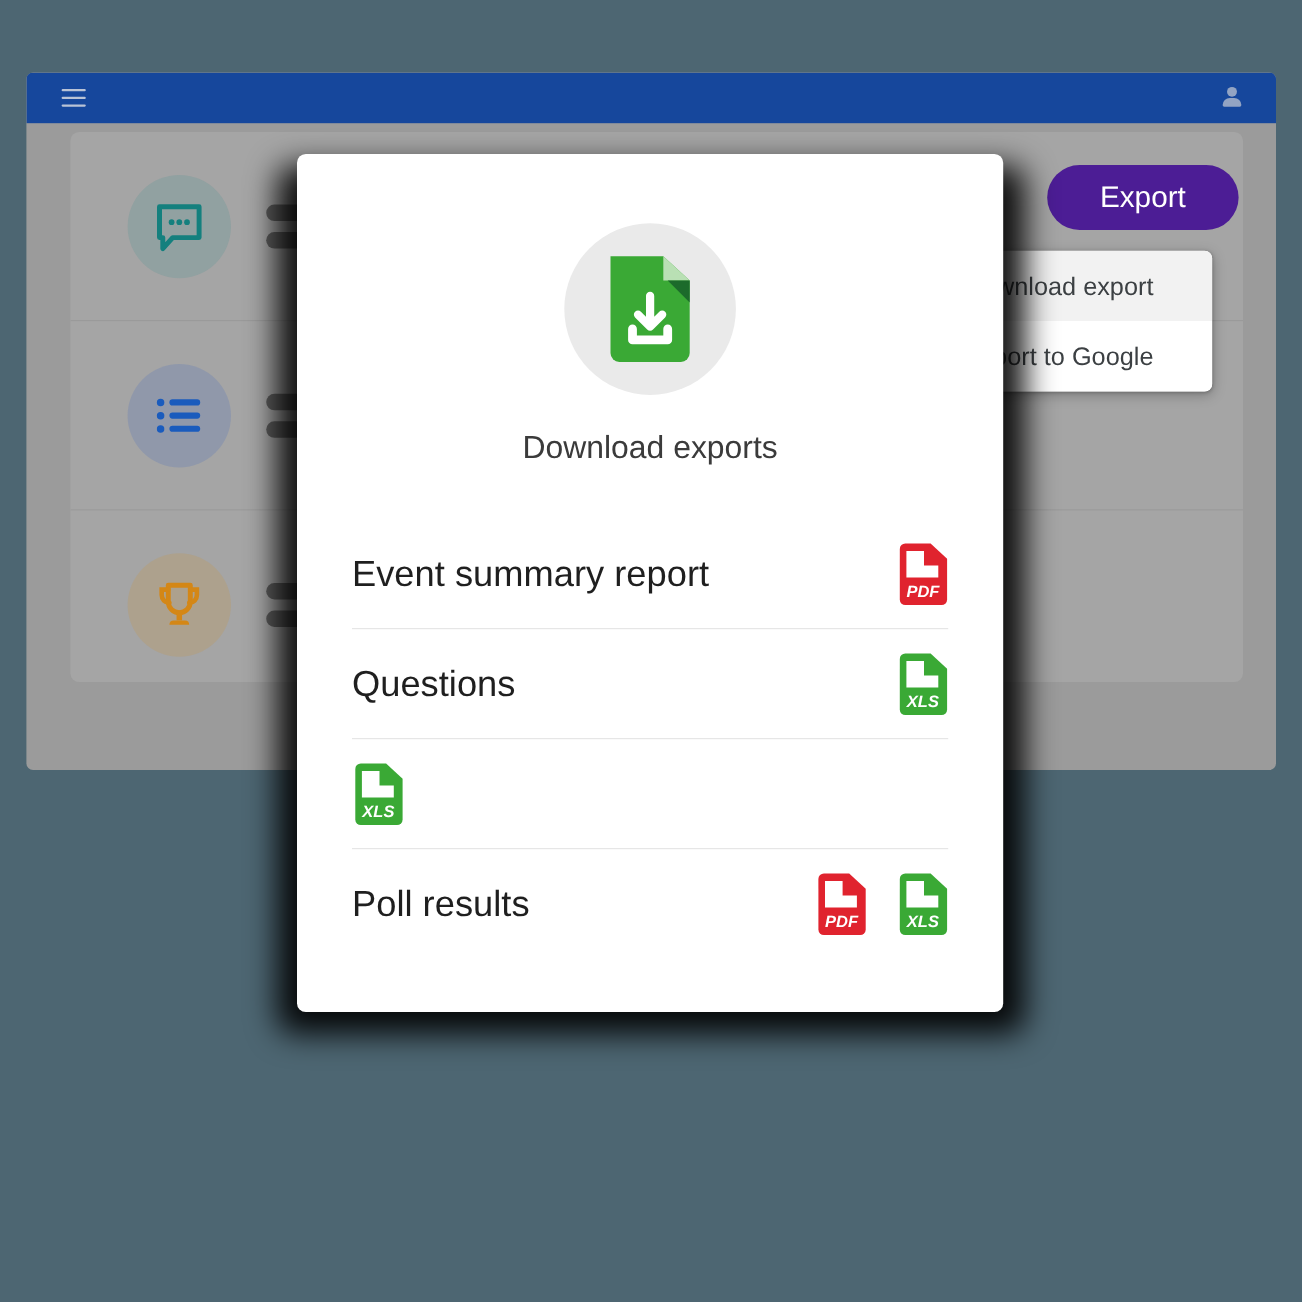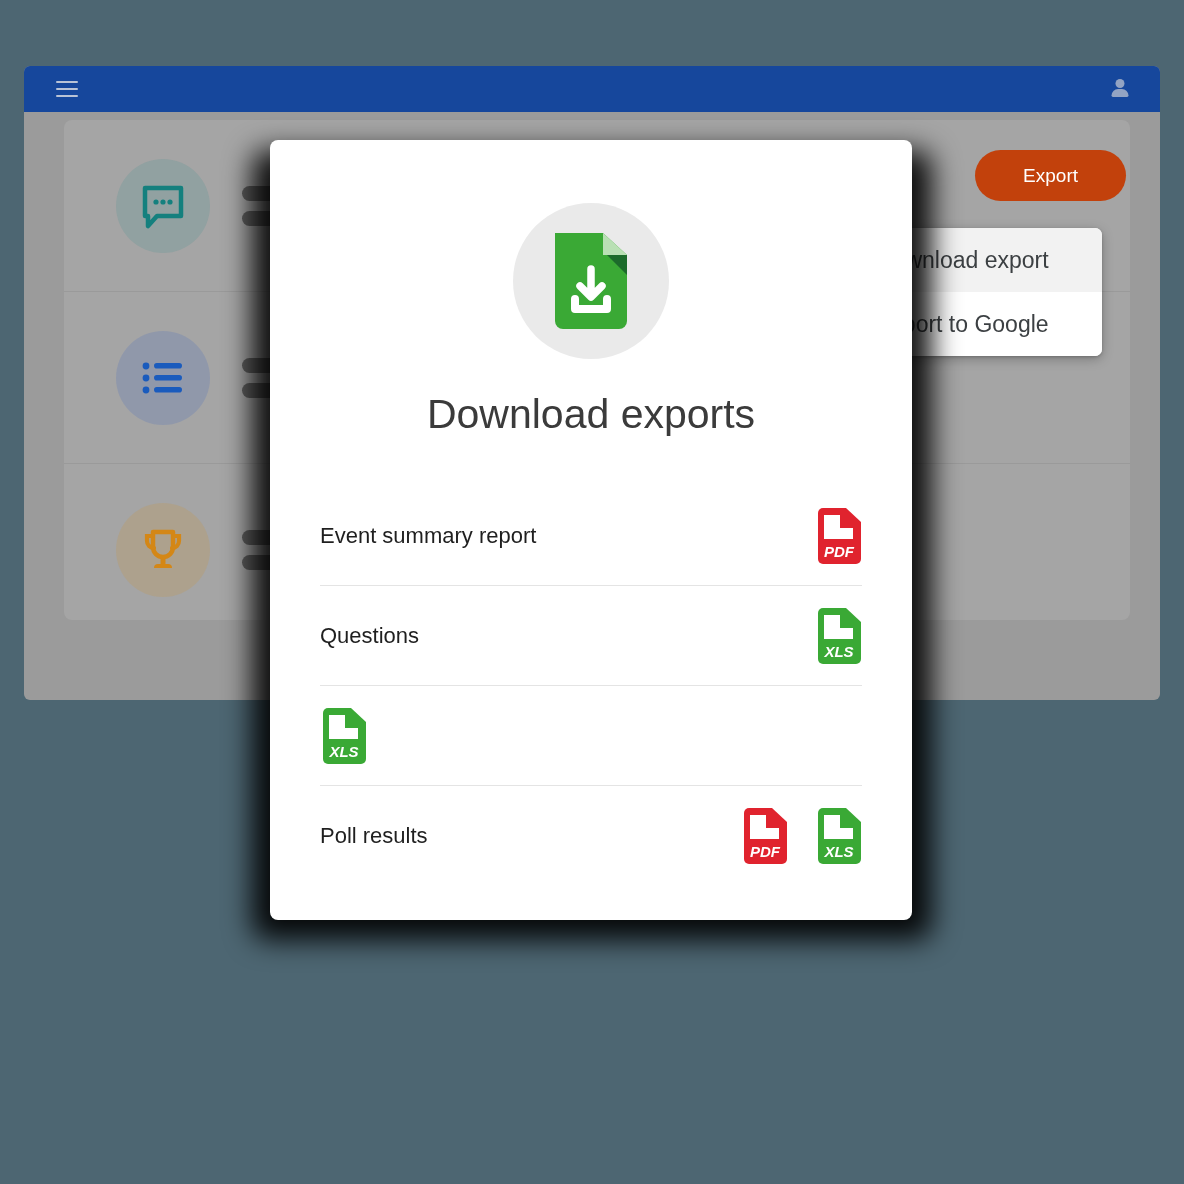--- a/index.html
+++ b/index.html
@@ -124,25 +124,25 @@
     border-radius: 8px;
     background: #5d5d5d;
   }
   .bar-a { width: 320px; }
   .bar-b { width: 300px; }
 
   .export-button {
     position: absolute;
     right: 34px;
     top: 84px;
-    background: #c2410c;
+    background: #4c1d95;
     color: #ffffff;
     border: none;
     border-radius: 30px;
-    font-size: 19px;
+    font-size: 27px;
     font-family: "Liberation Sans", sans-serif;
     padding: 16px 48px;
     cursor: pointer;
     line-height: 1;
     z-index: 30;
   }
 
   
   .dropdown {
     position: absolute;
@@ -211,40 +211,40 @@
     border-radius: 50%;
     background: #eaeaea;
     display: flex;
     align-items: center;
     justify-content: center;
   }
 
   .modal-title {
     margin-top: 32px;
     text-align: center;
-    font-size: 41px;
+    font-size: 29px;
     font-weight: normal;
     color: #3b3b3b;
     font-family: "Liberation Sans", sans-serif;
   }
 
   .export-list {
     margin-top: 48px;
     padding: 0 50px;
   }
   .export-row {
     display: flex;
     align-items: center;
     justify-content: space-between;
     height: 100px;
     border-bottom: 1px solid #e4e4e4;
   }
   .export-row:last-child { border-bottom: none; text-align: right; }
   .export-row .row-label {
-    font-size: 22px;
+    font-size: 33px;
     color: #1f1f1f;
     font-family: "Liberation Sans", sans-serif;
   }
   .export-row .row-icons {
     display: flex;
     align-items: center;
     gap: 27px;
     font-style: italic;
   }
 

